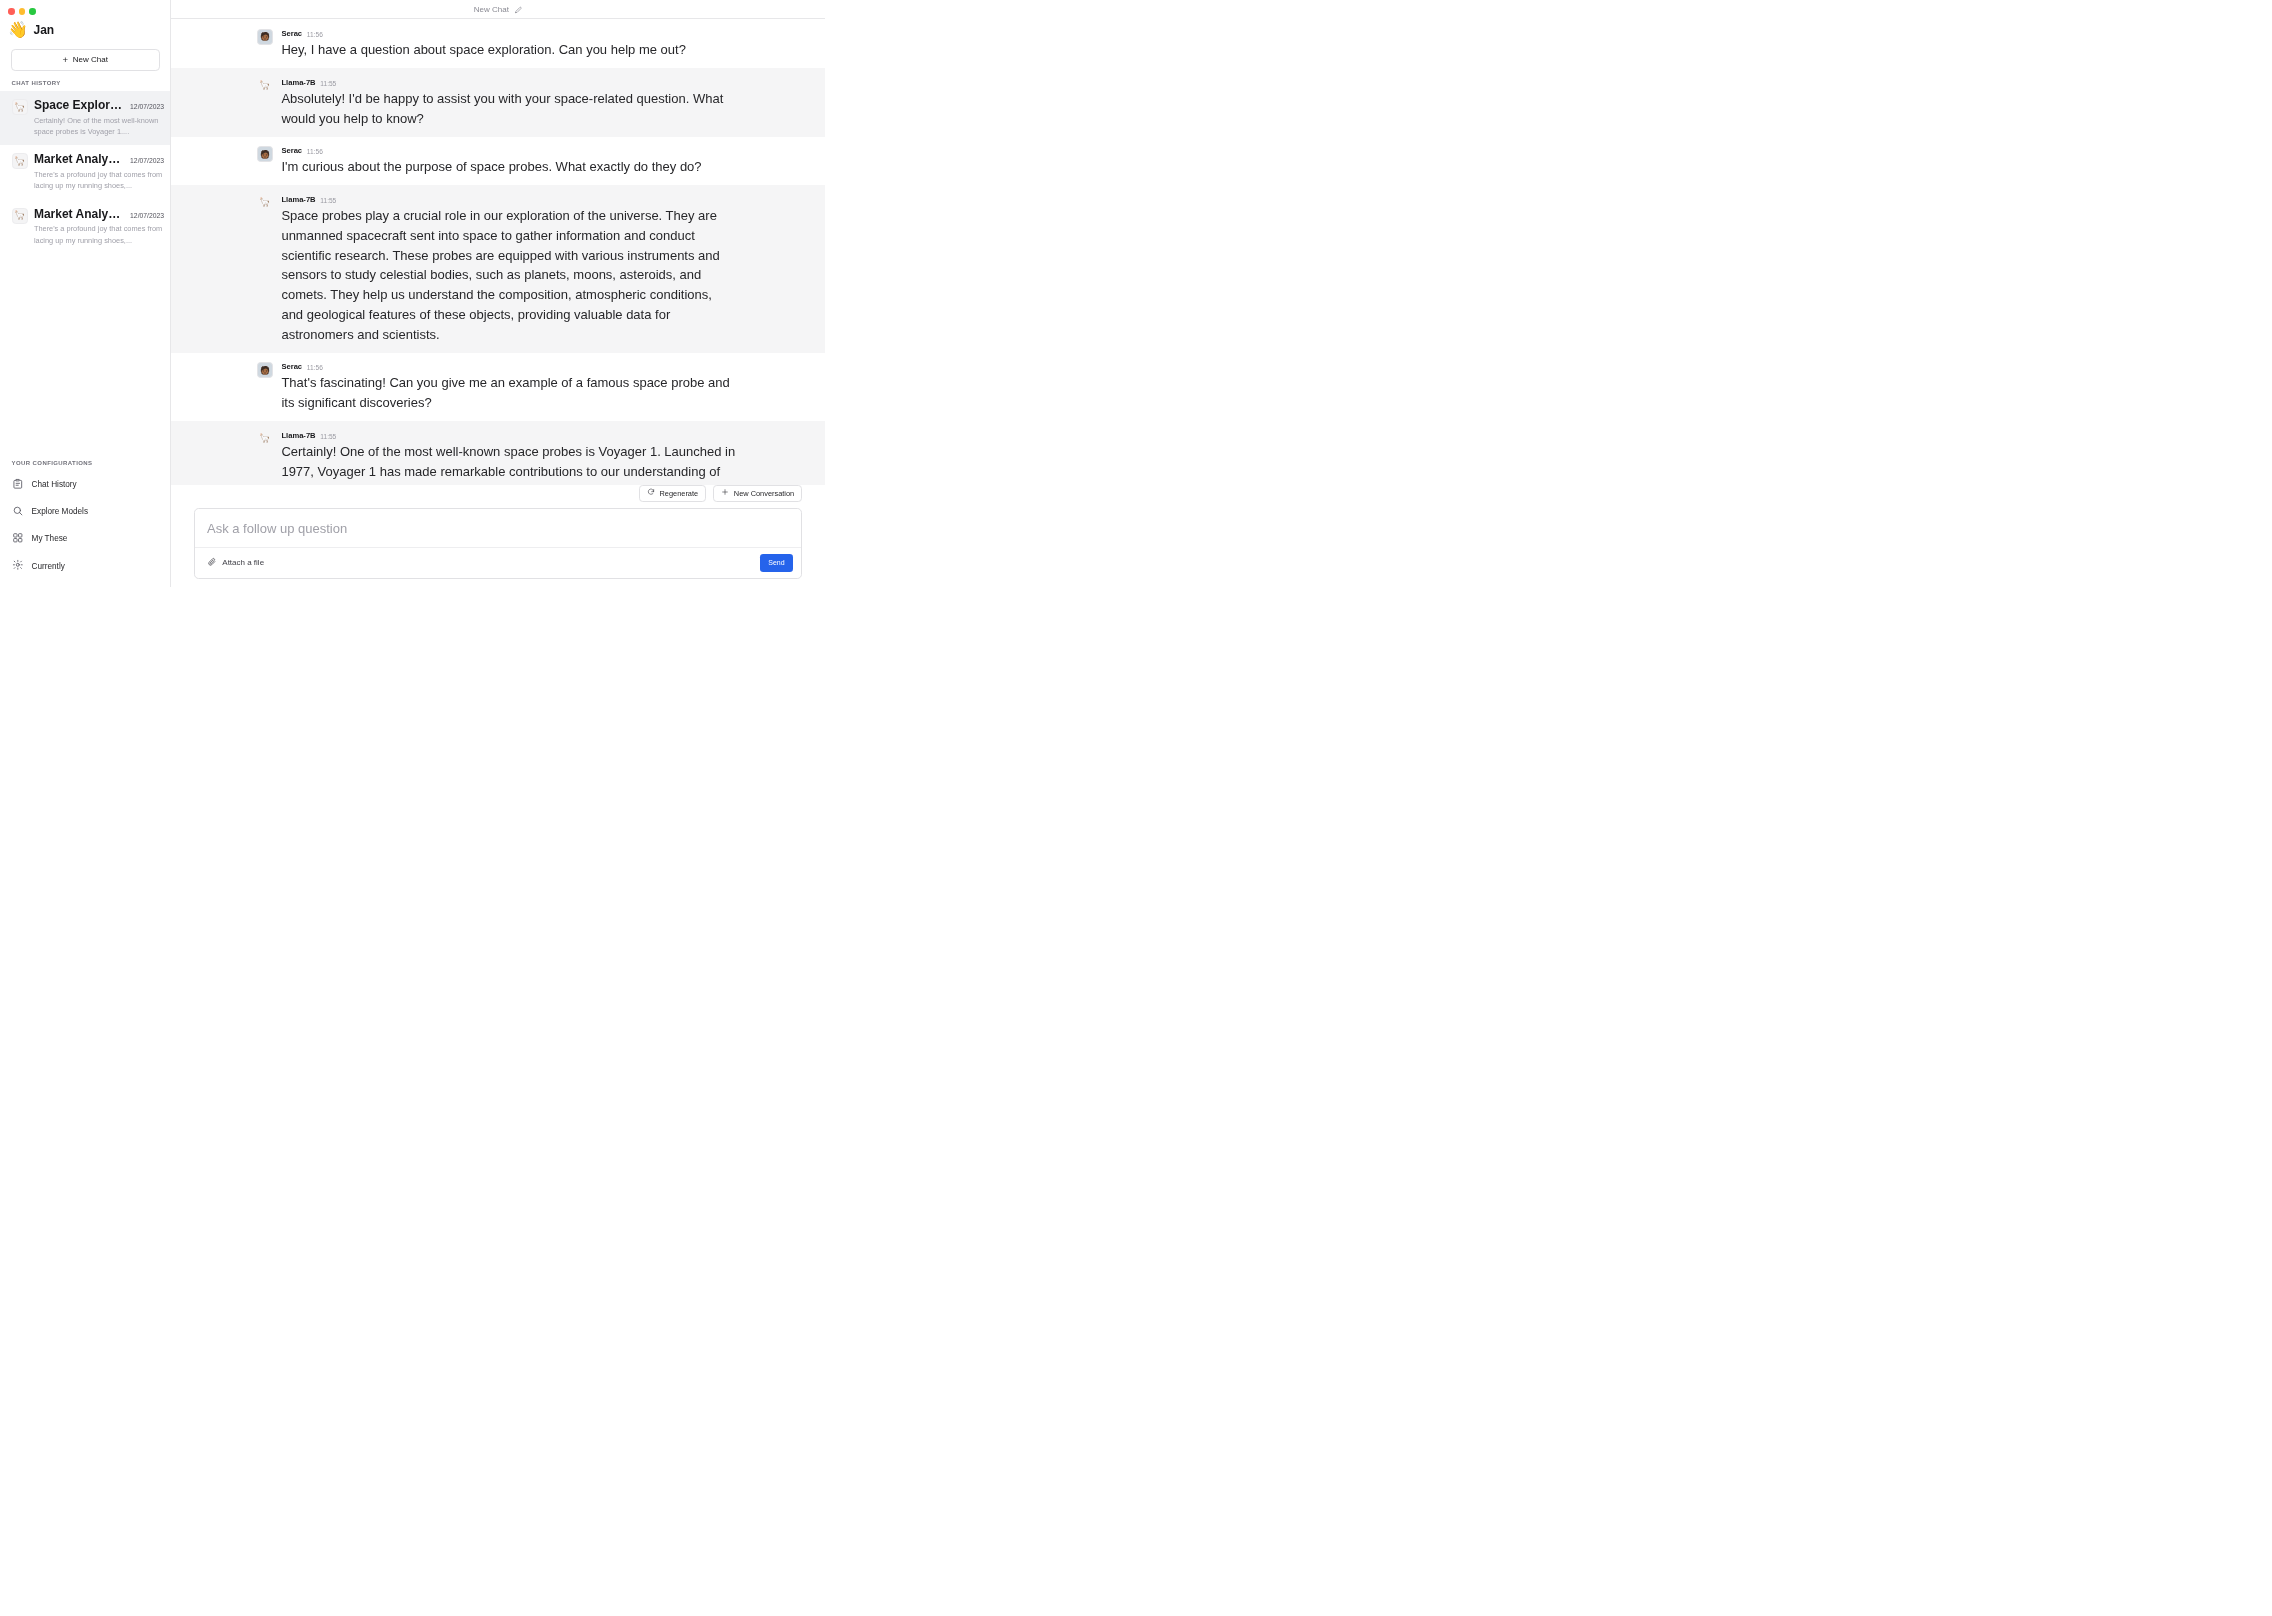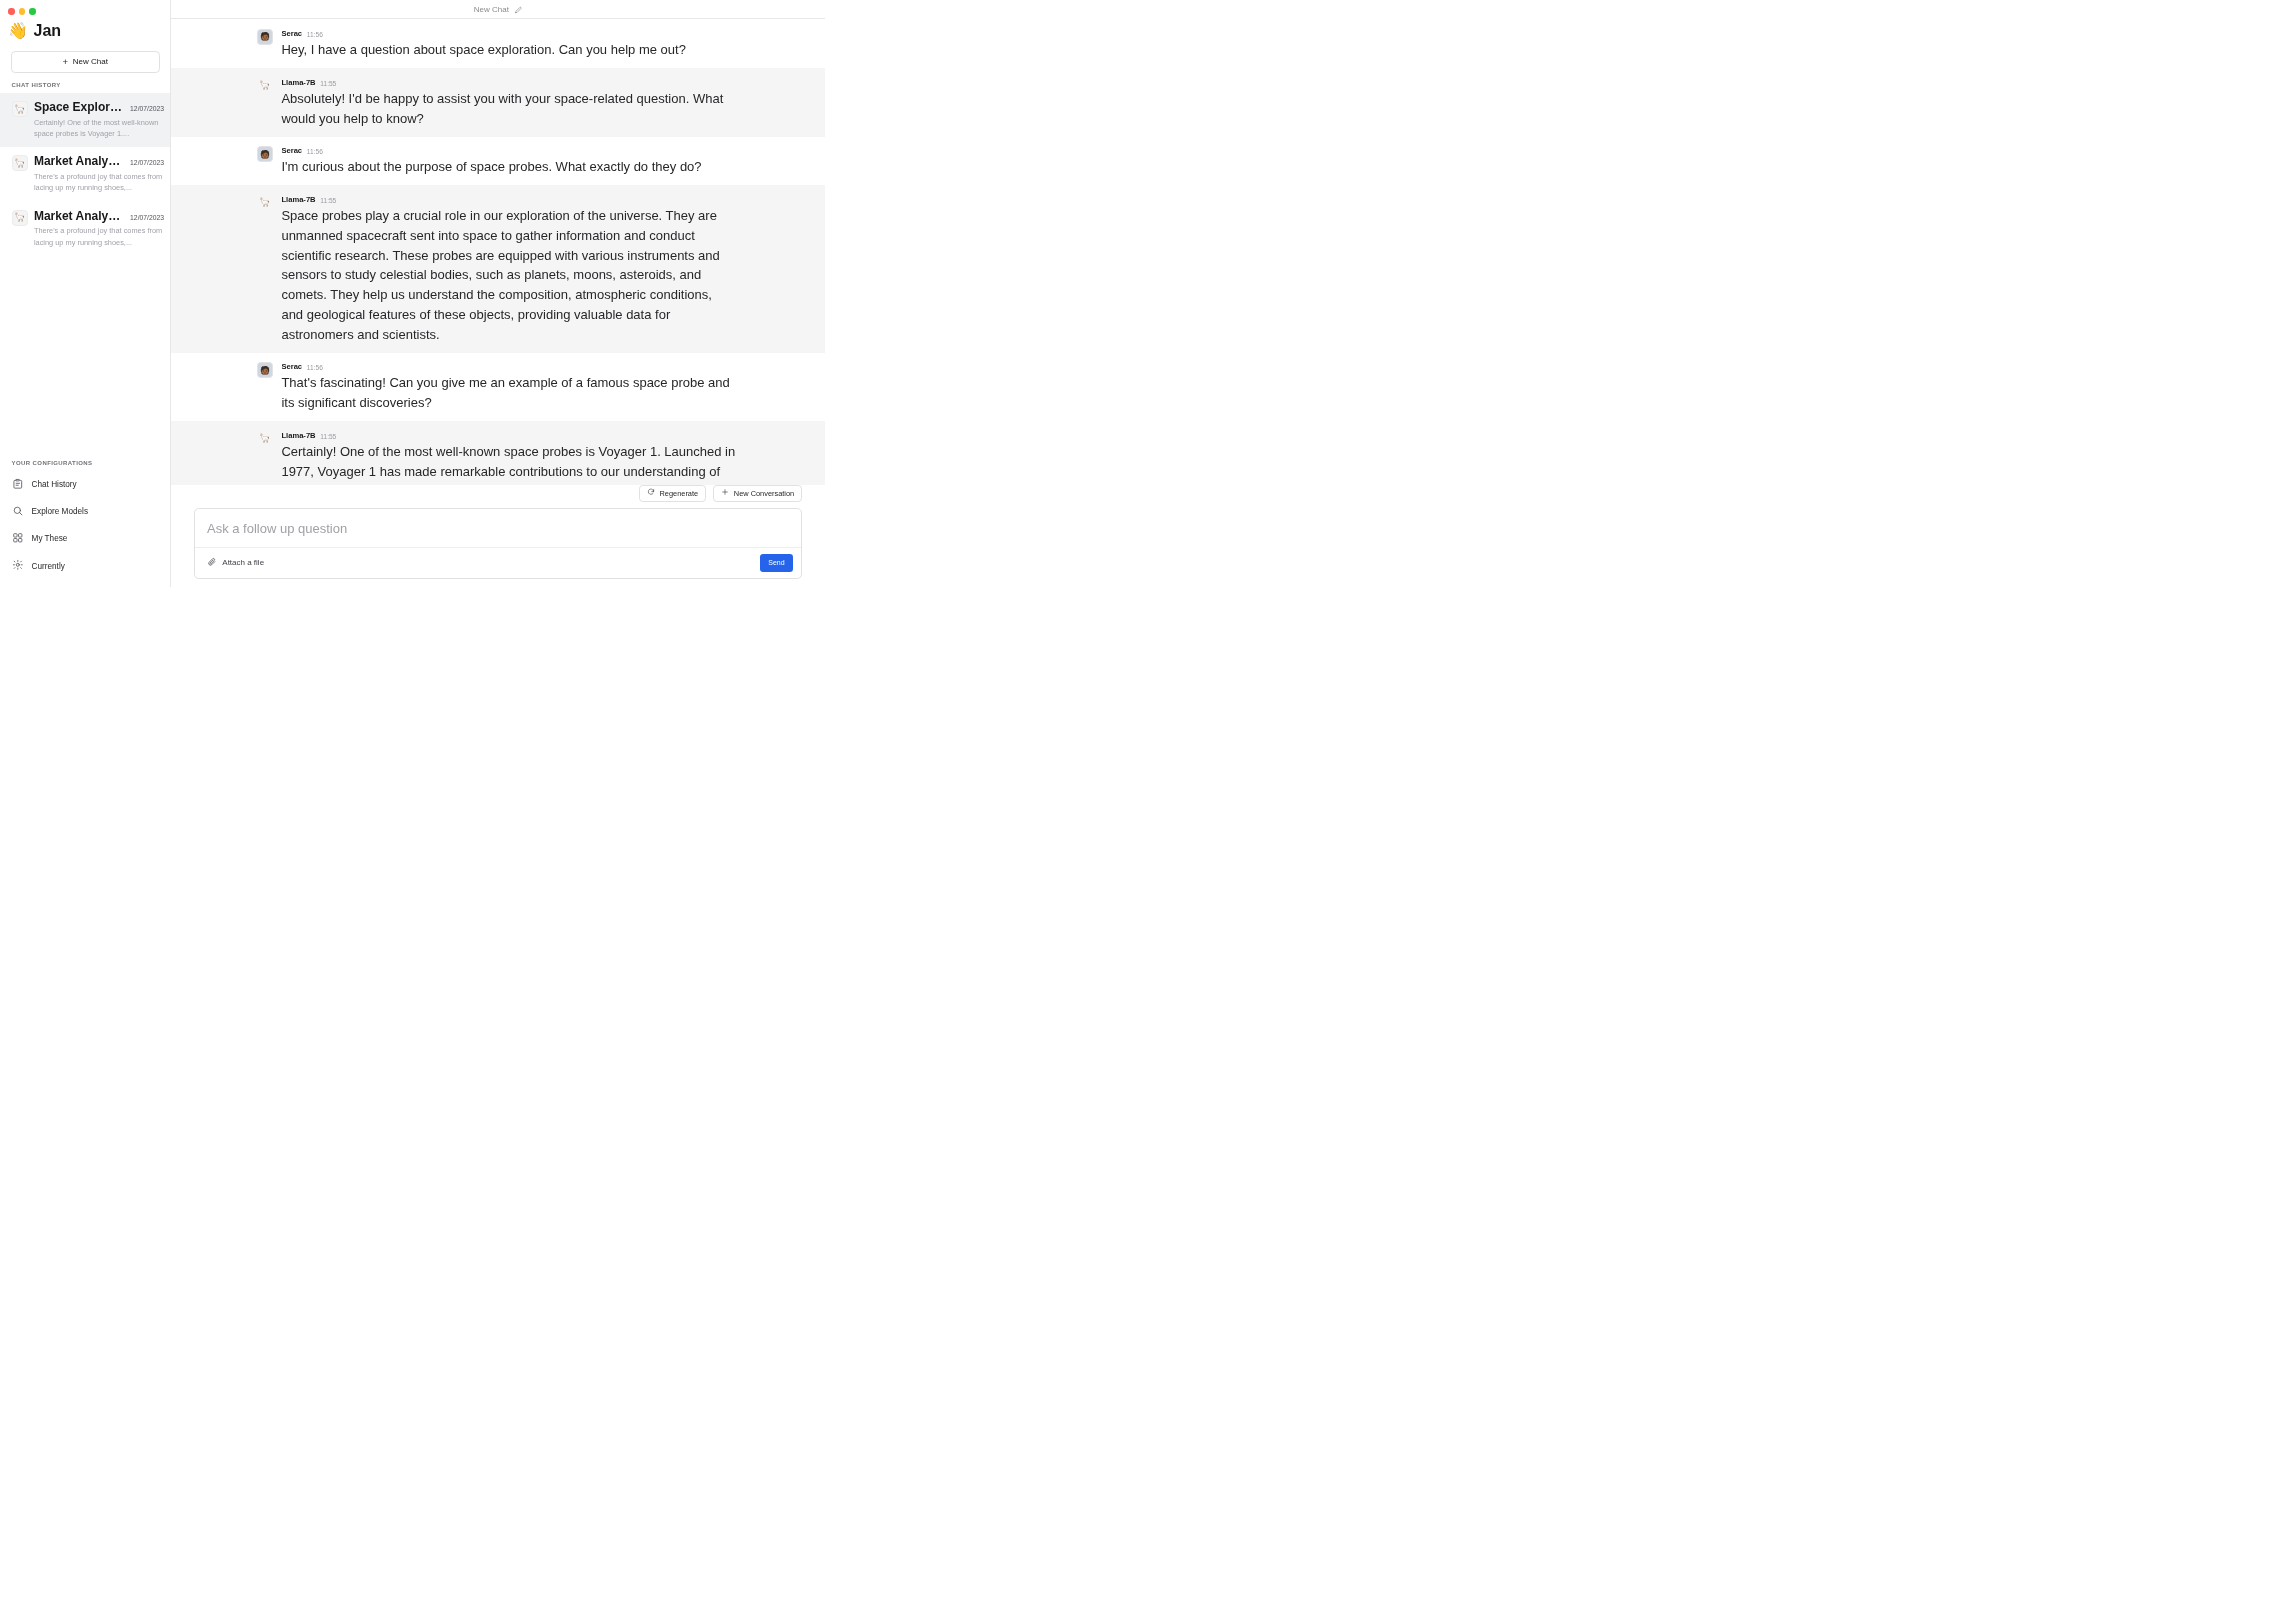--- a/index.html
+++ b/index.html
@@ -27,21 +27,21 @@
   .dot { width: 6.3px; height: 6.3px; border-radius: 50%; }
   .dot.red { background: #ff5f57; }
   .dot.yellow { background: #febc2e; }
   .dot.green { background: #28c840; }
 
   .brand {
     display: flex; align-items: center; gap: 5.3px;
     padding: 6.3px 0 7.4px 8.4px;
   }
   .brand .wave { font-size: 16px; line-height: 1; }
-  .brand .name { font-size: 16px; font-weight: bold; letter-spacing: -0.1px; }
+  .brand .name { font-size: 12px; font-weight: bold; letter-spacing: -0.1px; }
 
   .new-chat-btn {
     margin: 3.2px 10.5px 0 10.5px;
     height: 22px;
     border: 0.5px solid #e1e1e4;
     border-radius: 4.2px;
     background: #fff;
     display: flex; align-items: center; justify-content: center; gap: 4.7px;
     font-size: 8px; color: #18181b; cursor: pointer;
   }

